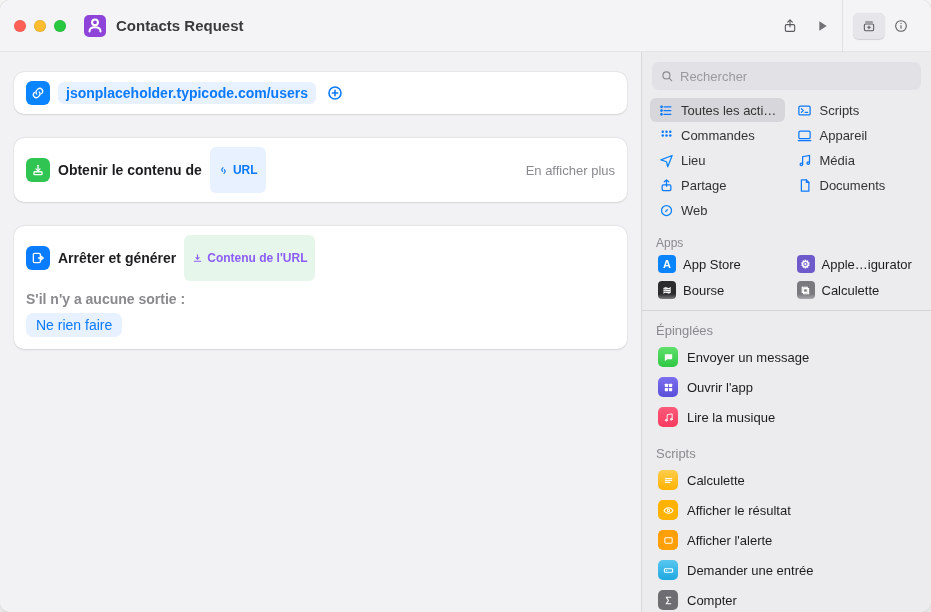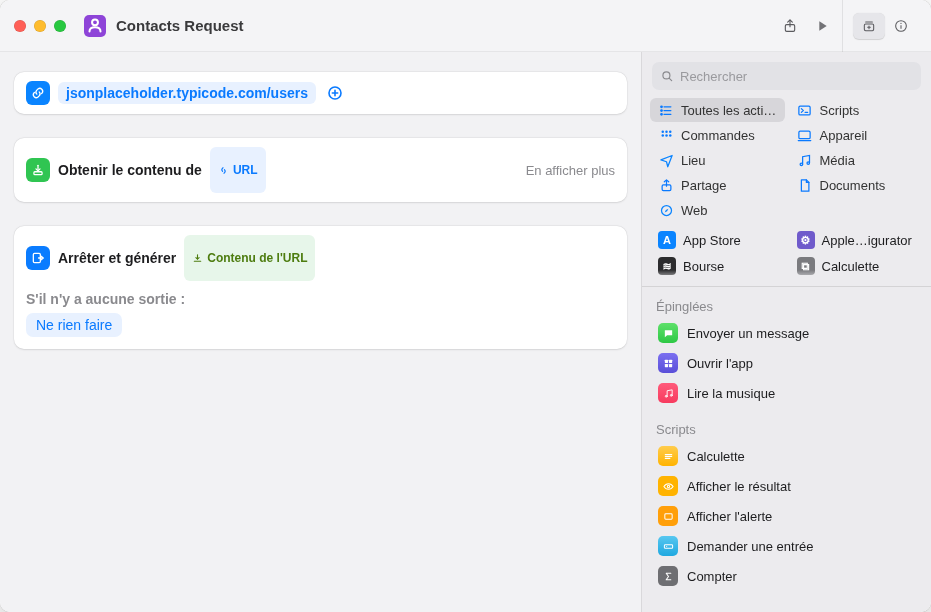--- a/index.html
+++ b/index.html
@@ -94,21 +94,21 @@
   }
   .plus-chip {
     width:22px; height:22px; display:flex;align-items:center;justify-content:center;
     color:#0a7aff; font-size:18px; font-weight:500;
   }
   .token {
     display:inline-flex; align-items:center; gap:4px;
     border-radius:6px; padding:16px 8px; font-size:12px; font-weight:600;
     color:#0a7aff; background:#e8f1ff;
   }
-  .token.green { color:#4d7c0f; background:#e7f6ea; }
+  .token.green { color:#8b5cf6; background:#e7f6ea; }
   .token svg { width:11px; height:11px; }
   .show-more { margin-left:auto; color:#8a8a8e; font-size:13px; }
   .sub-label { color:#8a8a8e; font-size:14px; font-weight:600; margin-top:10px; }
   .do-nothing {
     display:inline-block; margin-top:6px;
     background:#e8f1ff; color:#0a7aff; font-size:14px; font-weight:400;
     padding:4px 10px; border-radius:7px;
   }
 
   
@@ -400,20 +400,21 @@
           <span class="ico c-azure">
             <svg viewBox="0 0 24 24" fill="none" stroke="currentColor" stroke-width="2">
               <circle cx="12" cy="12" r="8"></circle>
               <path d="m9 15 2-4 4-2-2 4z" fill="currentColor" stroke="none"></path>
             </svg>
           </span>
           <span>Web</span>
         </div>
       </div>
 
+    <div class="section-head">Apps</div>
     <div class="app-grid fade-mask" id="app-grid" style="min-height:54px;">
         <div class="app-item">
           <span class="app-ico bg-blue">A</span>
           <span>App Store</span>
         </div>
         <div class="app-item">
           <span class="app-ico bg-purple">⚙</span>
           <span>Apple…igurator</span>
         </div>
         <div class="app-item">

